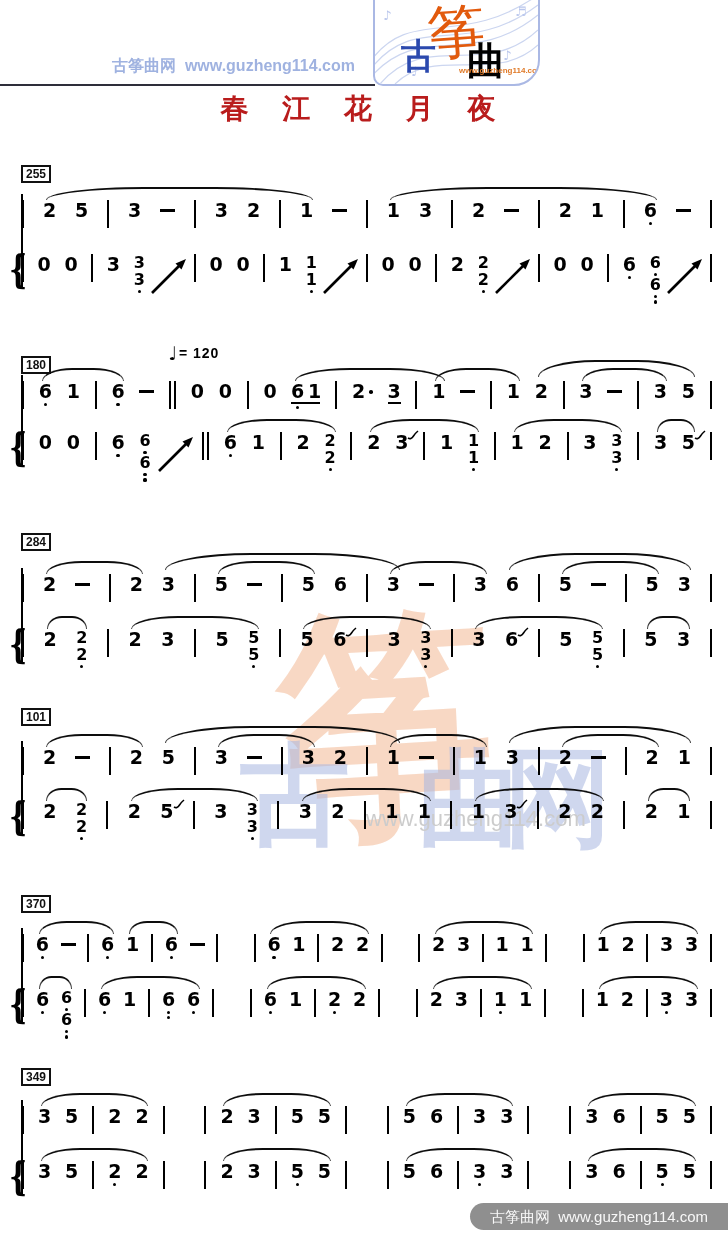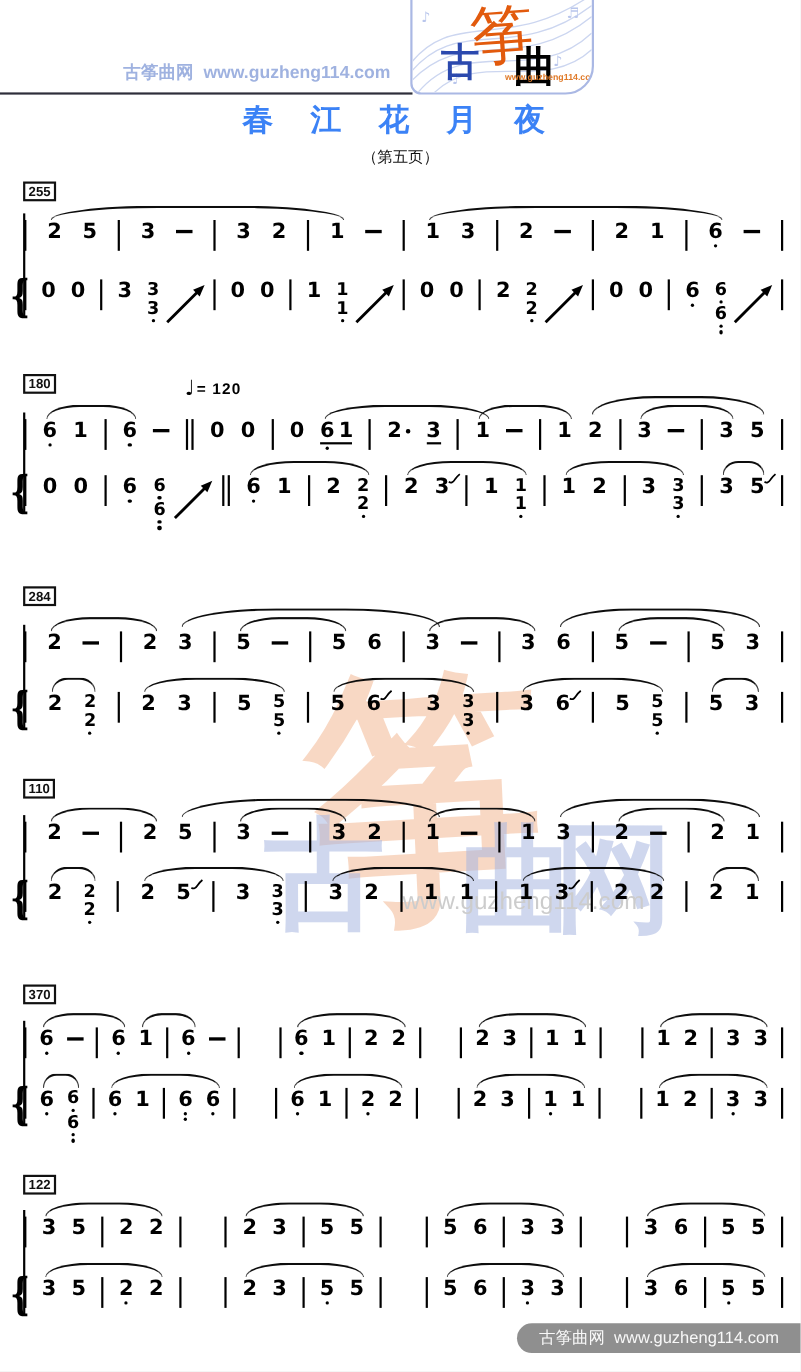--- a/index.html
+++ b/index.html
@@ -13,21 +13,21 @@
             border:2px solid #aab8e4;border-radius:0 0 26px 10px;overflow:hidden;}
   .logo-swirl{position:absolute;left:0;top:0;}
   .logo-gu{position:absolute;left:26px;top:33px;font-size:35px;font-weight:bold;color:#2b49ae;
            font-family:"DejaVu Sans",sans-serif;}
   .logo-zheng{position:absolute;left:52px;top:-6px;font-size:58px;color:#e25a0d;
               font-family:"DejaVu Serif",serif;transform:rotate(-4deg);}
   .logo-quwang{position:absolute;left:92px;top:36px;font-size:38px;font-weight:bold;color:#000000;letter-spacing:1px;}
   .logo-url{position:absolute;left:84px;top:66px;font-size:8px;color:#e07a28;font-weight:bold;}
   
   .title{position:absolute;left:0;top:90px;width:100%;text-align:center;font-size:28px;font-weight:bold;
-         letter-spacing:12px;color:#3b82f6;font-family:"DejaVu Serif","Liberation Serif",serif;}
+         letter-spacing:12px;color:#b91c1c;font-family:"DejaVu Serif","Liberation Serif",serif;}
   .subtitle{position:absolute;left:0;top:134px;width:100%;text-align:center;font-size:14px;color:#111;
             font-family:"DejaVu Serif","Liberation Serif",serif;}
   
   .wm{position:absolute;z-index:0;font-weight:bold;pointer-events:none;}
   .wm-zheng{left:278px;top:585px;font-size:215px;color:rgba(243,184,148,0.55);
             font-family:"DejaVu Serif",serif;transform:scaleY(1.12) rotate(-3deg);}
   .wm-gu{left:240px;top:722px;font-size:110px;color:rgba(168,182,224,0.55);}
   .wm-qu{left:418px;top:730px;font-size:105px;color:rgba(168,182,224,0.55);}
   .wm-wang{left:504px;top:726px;font-size:108px;color:rgba(168,182,224,0.55);}
   .wm-url{left:366px;top:806px;font-size:22px;color:#cccccc;font-weight:normal;}
@@ -95,21 +95,20 @@
           <text x="36" y="76">♩</text>
       </g>
     </svg>
     <span class="logo-gu">古</span>
     <span class="logo-zheng">筝</span>
     <span class="logo-quwang"><span>曲</span><span>网</span></span>
     <span class="logo-url">www.guzheng114.com</span>
   </div>
 
   <div class="title">春 江 花 月 夜</div>
-  <div class="subtitle">（第五页）</div>
 
   <div class="wm wm-zheng">筝</div>
   <div class="wm wm-gu">古</div>
   <div class="wm wm-qu">曲</div>
   <div class="wm wm-wang">网</div>
   <div class="wm wm-url">www.guzheng114.com</div>
 
   <div id="systems">
       <div class="mnum" style="top: 165px;">255</div>
       <div class="connector" style="left: 21px; top: 194px; height: 94px;"></div>
@@ -261,21 +260,21 @@
             <div class="dot"></div>
             <div class="dot"></div>
           </div>
         </div>
         <span><svg width="40" height="40" viewBox="0 0 40 40" class="gliss">
             <line x1="3" y1="37" x2="31" y2="9" stroke="#000" stroke-width="2.6"></line>
             <polygon points="37,3 26.5,7.5 32.5,13.5" fill="#000"></polygon>
           </svg></span>
         <div class="bar"></div>
       </div>
-      <div class="mnum" style="top: 340px;">180</div>
+      <div class="mnum" style="top: 356px;">180</div>
       <div class="connector" style="left: 21px; top: 375px; height: 91px;"></div>
       <div class="brace" style="left: 6px; top: 424px;">{</div>
       <div class="staff" style="top: 381px; position: absolute;">
         <div class="bar"></div>
         <div class="note">
           <span class="nv">6</span>
           <div style="display: flex; flex-direction: column; align-items: center;">
             <div class="dot"></div>
           </div>
         </div>
@@ -611,21 +610,21 @@
         <div class="note">
           <span class="nv">3</span>
         </div>
         <div class="bar"></div>
         <div class="slur" style="left: 24.6px; width: 38.75px; top: -13px; height: 11px;"></div>
         <div class="slur" style="left: 108.6px; width: 126.75px; top: -13px; height: 11px;"></div>
         <div class="slur" style="left: 280.6px; width: 126.75px; top: -13px; height: 11px;"></div>
         <div class="slur" style="left: 452.6px; width: 126.75px; top: -13px; height: 11px;"></div>
         <div class="slur" style="left: 624.6px; width: 41.45px; top: -13px; height: 11px;"></div>
       </div>
-      <div class="mnum" style="top: 708px;">110</div>
+      <div class="mnum" style="top: 708px;">101</div>
       <div class="connector" style="left: 21px; top: 741px; height: 94px;"></div>
       <div class="brace" style="left: 6px; top: 793px;">{</div>
       <div class="staff" style="top: 747px; position: absolute;">
         <div class="bar"></div>
         <div class="note">
           <span class="nv">2</span>
         </div>
         <div class="dash"></div>
         <div class="bar"></div>
         <div class="note">
@@ -947,21 +946,21 @@
         <div class="note">
           <span class="nv">3</span>
         </div>
         <div class="bar"></div>
         <div class="slur" style="left: 16.6px; width: 31.75px; top: -13px; height: 11px;"></div>
         <div class="slur" style="left: 78.6px; width: 97.45px; top: -13px; height: 11px;"></div>
         <div class="slur" style="left: 244.6px; width: 97.45px; top: -13px; height: 11px;"></div>
         <div class="slur" style="left: 410.6px; width: 97.45px; top: -13px; height: 11px;"></div>
         <div class="slur" style="left: 576.6px; width: 97.45px; top: -13px; height: 11px;"></div>
       </div>
-      <div class="mnum" style="top: 1068px;">122</div>
+      <div class="mnum" style="top: 1068px;">349</div>
       <div class="connector" style="left: 21px; top: 1100px; height: 95px;"></div>
       <div class="brace" style="left: 6px; top: 1153px;">{</div>
       <div class="staff" style="top: 1106px; position: absolute;">
         <div class="bar"></div>
         <div class="note">
           <span class="nv">3</span>
         </div>
         <div class="note">
           <span class="nv">5</span>
         </div>

